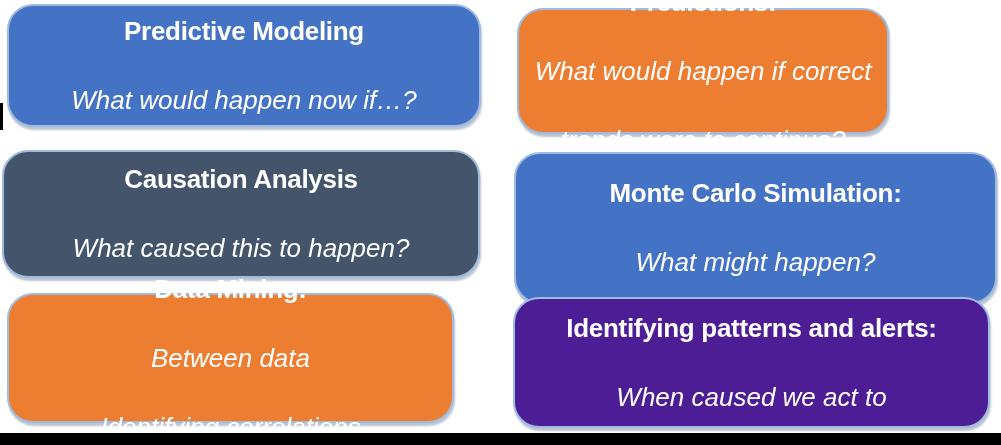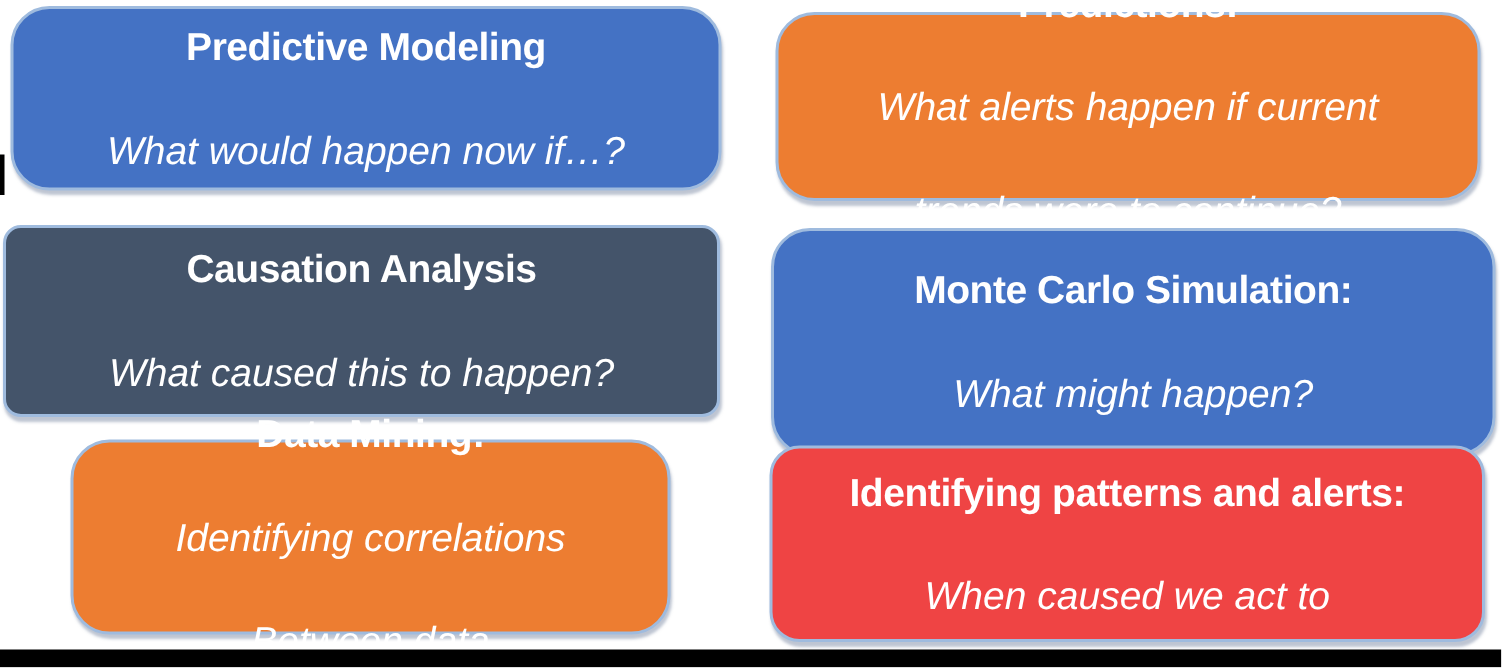--- a/index.html
+++ b/index.html
@@ -39,24 +39,24 @@
   }
   .card .line {
     font-style: italic;
     font-weight: 400;
     font-size: 26px;
     line-height: 37px;
     white-space: nowrap;
   }
   
   #card-0 { left: 7px;   top: 4px;   width: 474px; height: 123px; }
-  #card-1 { left: 517px; top: 8px;   width: 470px; height: 126px; }
-  #card-2 { left: 2px;   top: 150px; width: 478px; height: 128px; border-radius: 12px; }
+  #card-1 { left: 517px; top: 8px;   width: 372px; height: 126px; }
+  #card-2 { left: 2px;   top: 150px; width: 478px; height: 128px; }
   #card-3 { left: 514px; top: 152px; width: 483px; height: 152px; }
-  #card-4 { left: 7px;   top: 293px; width: 400px; height: 130px; margin-left: 40px; }
+  #card-4 { left: 7px;   top: 293px; width: 447px; height: 130px; }
   #card-5 { left: 513px; top: 297px; width: 477px; height: 131px; }
 
   .bottom-bar {
     position: absolute;
     left: 0;
     top: 433px;
     width: 1001px;
     height: 12px;
     background: #000000;
   }
@@ -74,41 +74,41 @@
 
 <div class="canvas">
 
   <div id="card-0" class="card" style="background: rgb(68, 114, 196);">
     <div class="title">Predictive Modeling</div>
     <div class="line">What would happen now if…?</div>
   </div>
 
   <div id="card-1" class="card" style="background: rgb(237, 125, 49);">
     <div class="title">Predictions:</div>
-    <div class="line">What alerts happen if current</div>
+    <div class="line">What would happen if correct</div>
     <div class="line">trends were to continue?</div>
   </div>
 
   <div id="card-2" class="card" style="background: rgb(68, 84, 106);">
     <div class="title">Causation Analysis</div>
     <div class="line">What caused this to happen?</div>
   </div>
 
   <div id="card-3" class="card" style="background: rgb(68, 114, 196);">
     <div class="title">Monte Carlo Simulation:</div>
     <div class="line">What might happen?</div>
   </div>
 
   <div id="card-4" class="card" style="background: rgb(237, 125, 49);">
     <div class="title">Data Mining:</div>
+    <div class="line">Between data</div>
     <div class="line">Identifying correlations</div>
-    <div class="line">Between data</div>
   </div>
 
-  <div id="card-5" class="card" style="background: #ef4444; border-radius: 20px;">
+  <div id="card-5" class="card" style="background: #4c1d95;">
     <div class="title">Identifying patterns and alerts:</div>
     <div class="line">When caused we act to</div>
   </div>
 
   <div class="left-tick"></div>
   <div class="bottom-bar"></div>
 
 </div>
 
 </body></html>

